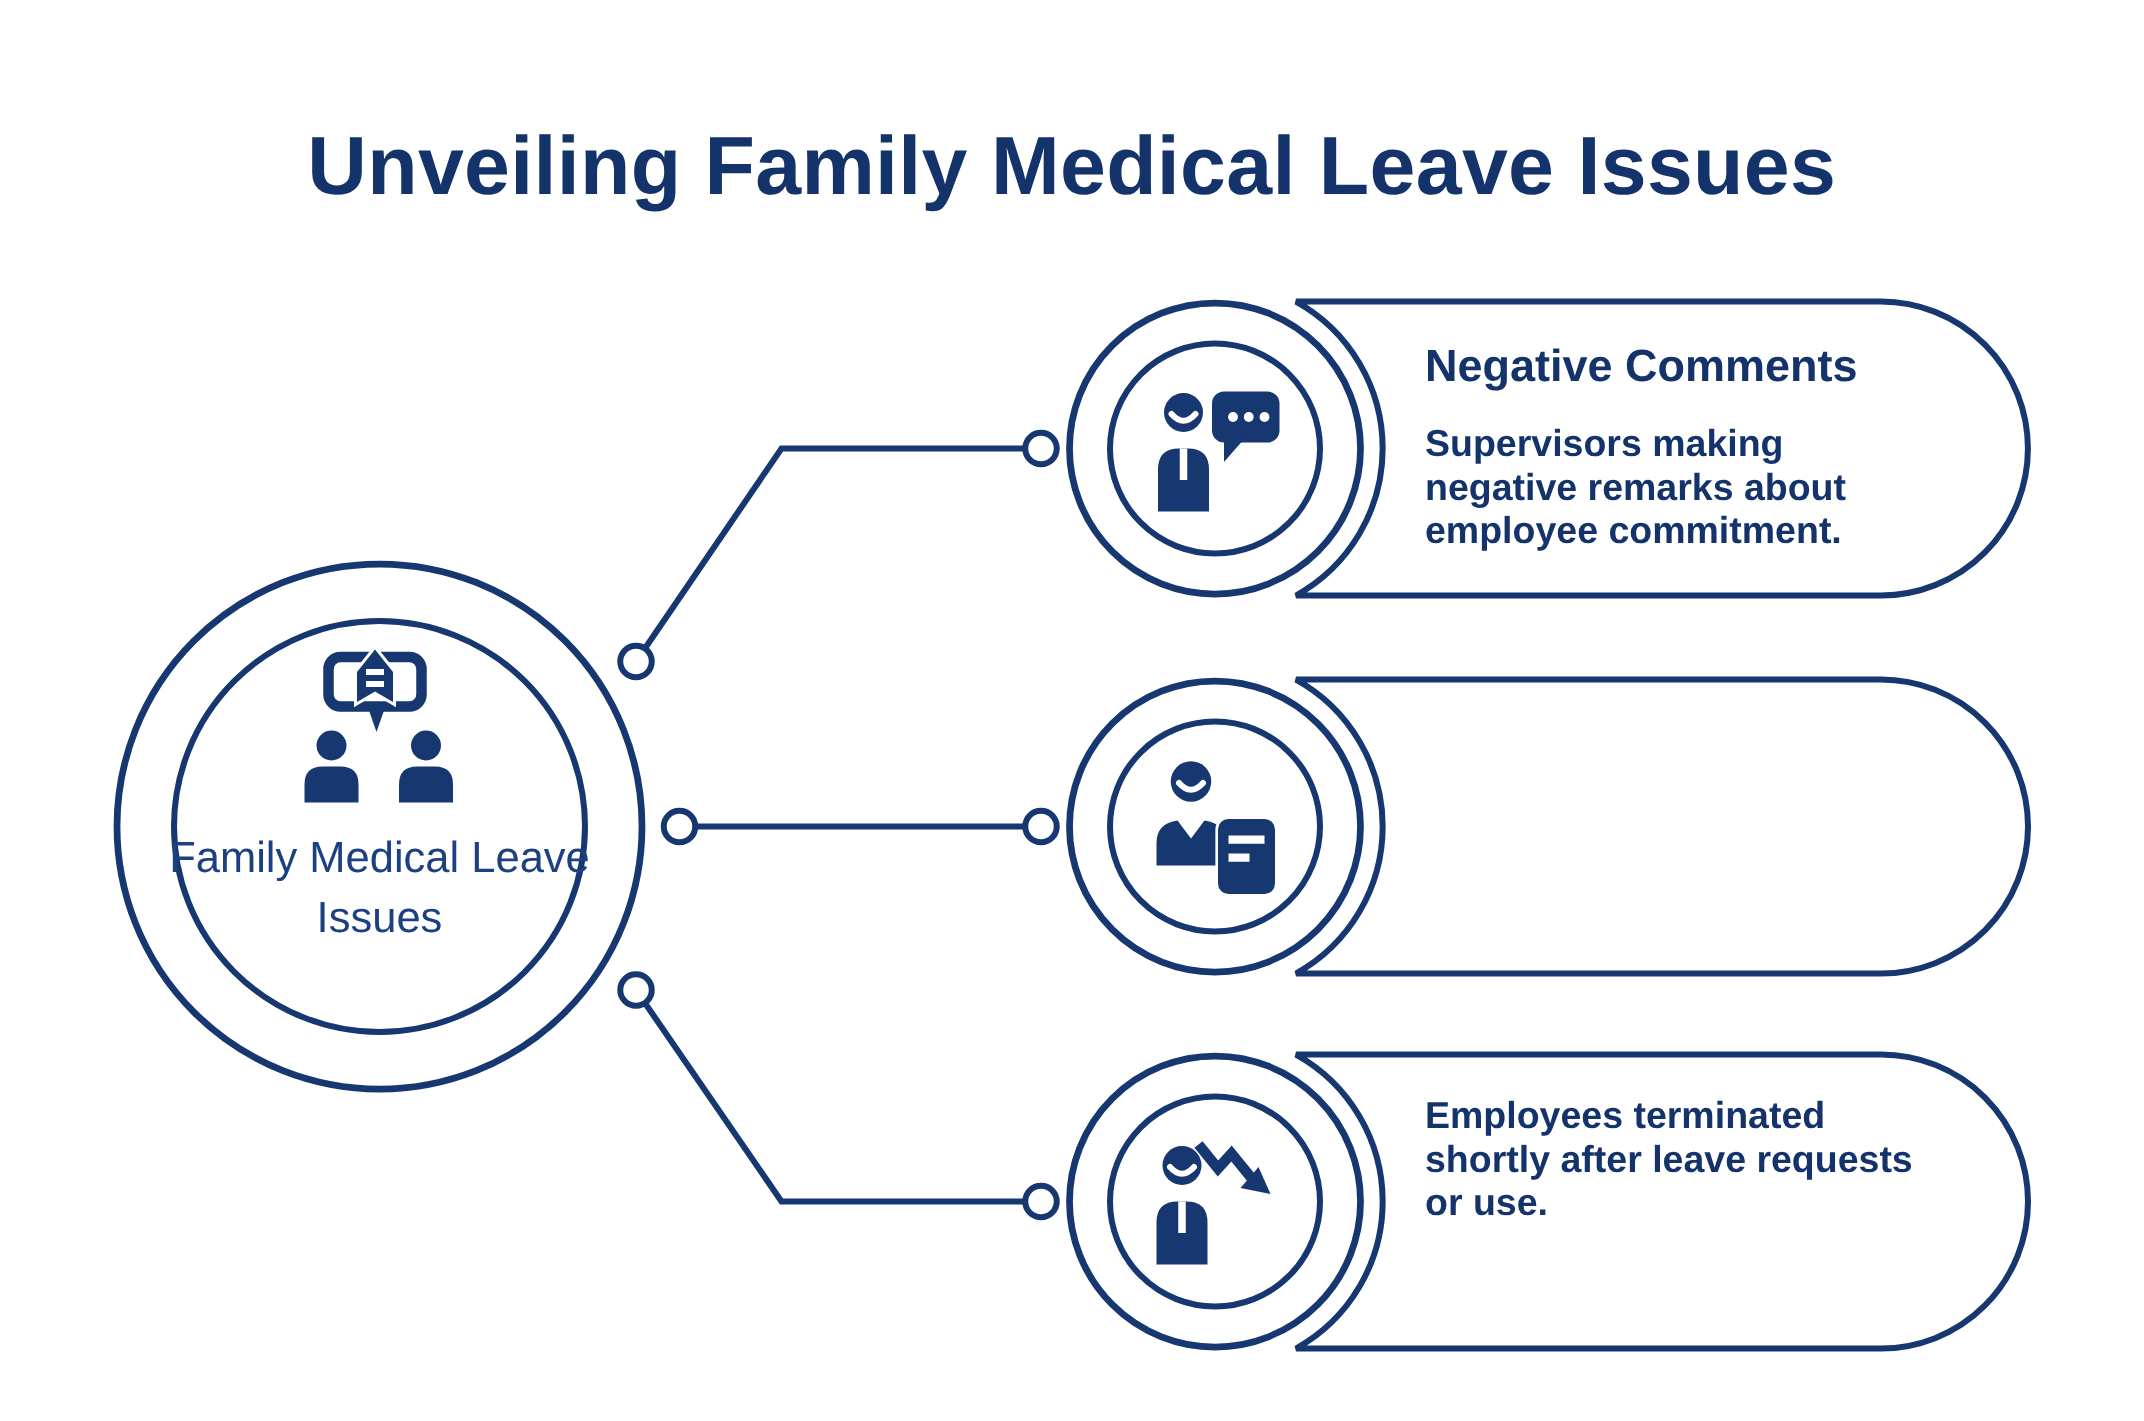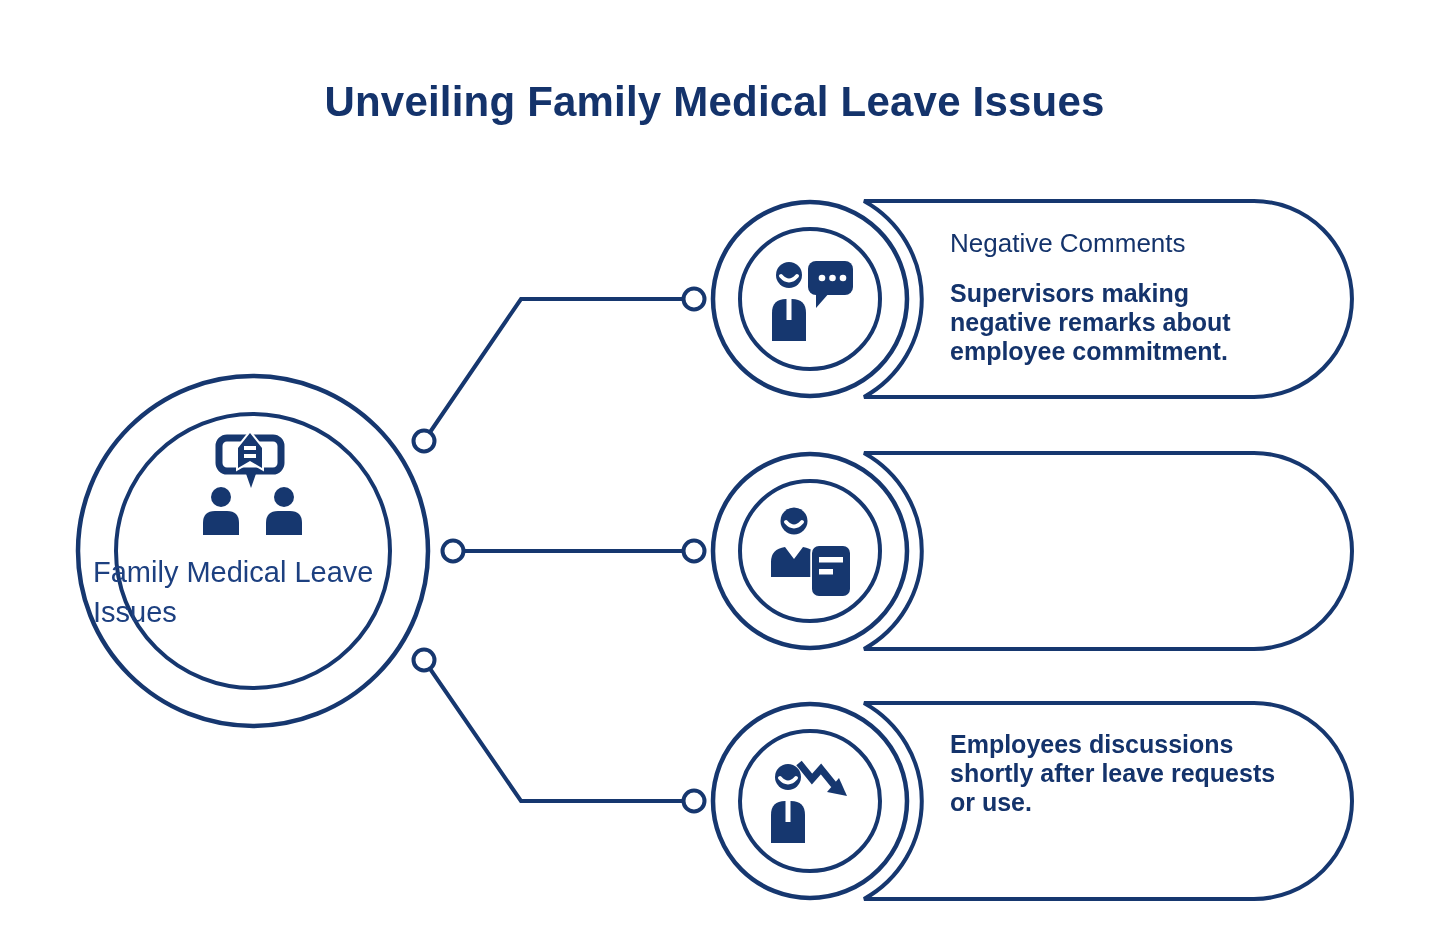--- a/index.html
+++ b/index.html
@@ -14,46 +14,47 @@
     position:relative;
     width:1429px;height:947px;
     background:var(--bg);
     overflow:hidden;
   }
   .main-title{
     position:absolute;
     left:0;right:0;top:78px;
     margin:0;
     text-align:center;
-    font-size:42px;
+    font-size:55px;
     font-weight:bold;
     color:var(--text);
     letter-spacing:.2px;
   }
   .diagram-svg{
     position:absolute;
     inset:0;
   }
   .center-label{
     position:absolute;
     left:93px;top:552px;width:320px;
+    text-align:center;
     font-size:29px;
     line-height:40px;
     font-weight:400;
     color:#1D4080;
   }
   .card-text{
     position:absolute;
     left:950px;
     width:336px;
   }
   .card-text .card-title{
     margin:0 0 20px 0;
-    font-size:26px;
-    font-weight:normal;
+    font-size:30px;
+    font-weight:bold;
     color:var(--text);
   }
   .card-text .card-desc{
     margin:0;
     font-size:25px;
     line-height:29px;
     font-weight:bold;
     color:var(--text);
   }
   .card-text-1{top:228px;}
@@ -153,16 +154,16 @@
 
   <div class="center-label">Family Medical Leave Issues</div>
 
   <div class="card-text card-text-1">
     <h2 class="card-title">Negative Comments</h2>
     <p class="card-desc">Supervisors making negative remarks about employee commitment.</p>
   </div>
 
 
   <div class="card-text card-text-3">
-    <p class="card-desc">Employees discussions shortly after leave requests or use.</p>
+    <p class="card-desc">Employees terminated shortly after leave requests or use.</p>
   </div>
 
 </div>
 
 </body></html>

